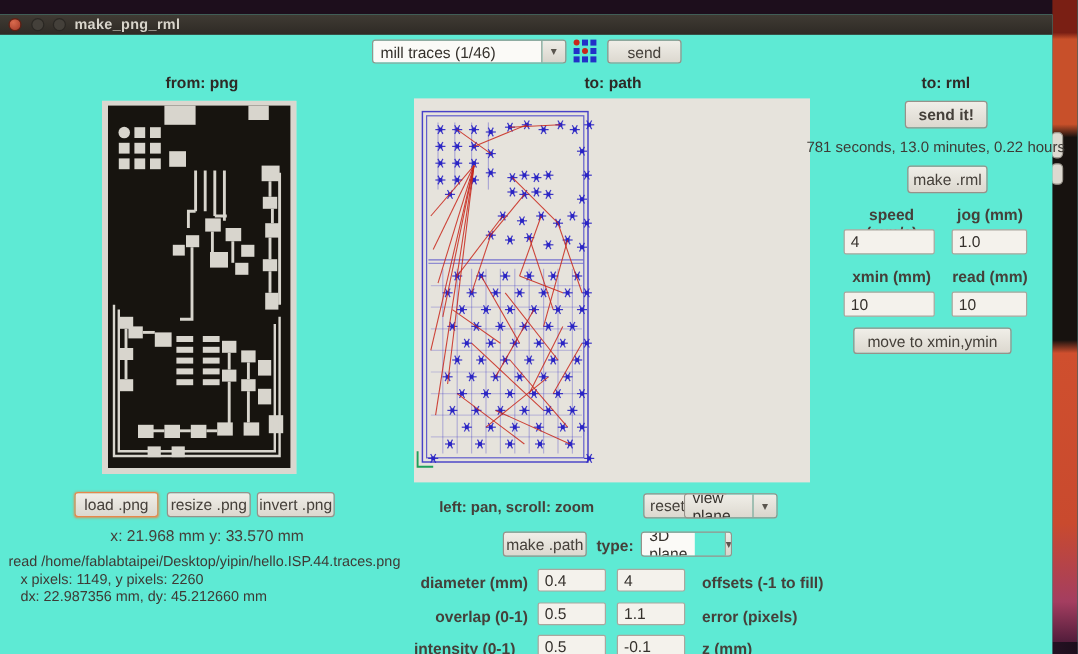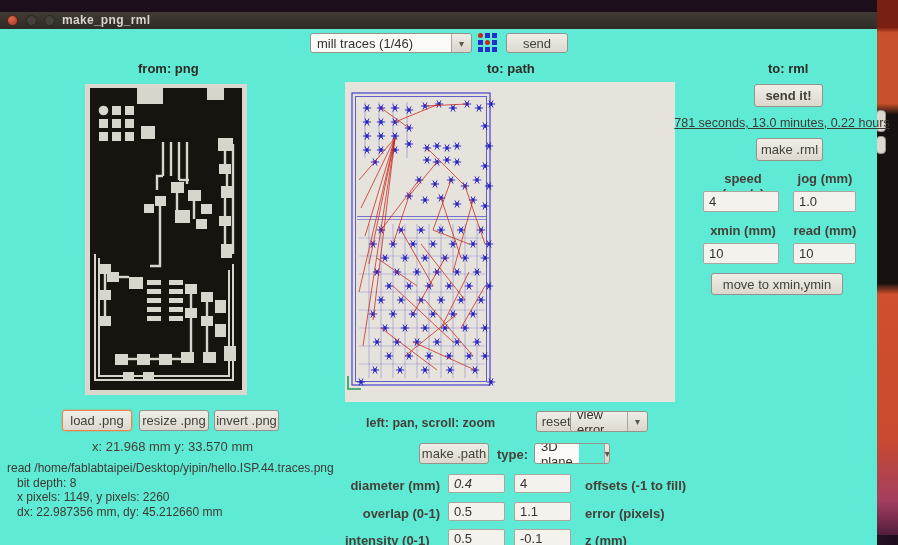--- a/index.html
+++ b/index.html
@@ -44,21 +44,21 @@
   .log { position:absolute; left:7px; top:449px; font-size:12px; color:#3e3a35; line-height:14.6px; }
   .log .indent { padding-left:10px; }
 
   .fab-icon { position:absolute; left:478px; top:21px; width:20px; height:20px;
     display:grid; grid-template-columns:repeat(3,1fr); grid-template-rows:repeat(3,1fr); gap:1px; cursor:pointer; }
   .fab-icon span { width:5px; height:5px; }
   .fab-icon .b { background:#2230c8; }
   .fab-icon .r { background:#c8271b; border-radius:50%; }
 
   .postext { position:absolute; font-size:13px; color:#45403a; text-align:center; }
-  .timetext { position:absolute; left:672px; top:104px; width:220px; text-align:center; font-size:12.5px; color:#3e3a35;text-decoration:underline; }
+  .timetext { position:absolute; left:672px; top:104px; width:220px; font-size:12.5px; color:#3e3a35; }
 </style>
 </head>
 <body>
 
 <div class="desktop-right">
   <div class="bg-fragment" style="left:-1px; top:110px; height:22px;"></div>
   <div class="bg-fragment" style="left:-1px; top:136px; height:18px;"></div>
 </div>
 <div class="desktop-bottom">
   <div class="dock-square"></div>
@@ -1048,40 +1048,39 @@
         <path d="M3,288 v13 h13" fill="none" stroke="#1fa05a" stroke-width="1.6"></path>
       </svg>
   </div>
 
   <div class="btn focused" style="left:62px; top:398px; width:70px; height:21px;">load .png</div>
   <div class="btn" style="left:139px; top:398px; width:70px; height:21px;">resize .png</div>
   <div class="btn" style="left:214px; top:398px; width:65px; height:21px;">invert .png</div>
   <div class="postext" style="left:75px; top:427px; width:195px;">x: 21.968 mm  y: 33.570 mm</div>
   <div class="log">
     <div>read /home/fablabtaipei/Desktop/yipin/hello.ISP.44.traces.png</div>
-    <div class="indent">bit depth: 8</div>
     <div class="indent">x pixels: 1149, y pixels: 2260</div>
     <div class="indent">dx: 22.987356 mm, dy: 45.212660 mm</div>
   </div>
 
   <div class="lbl" style="left:366px; top:404px; font-size:12.5px;">left: pan, scroll: zoom</div>
   <div class="btn" style="left:492px; top:399px; width:70px; height:21px;margin-left:44px;">reset view</div>
   <div class="combo flat" style="left:570px; top:399px; width:78px; height:21px;">
-    <span class="val">view error</span>
+    <span class="val">view plane</span>
     <span class="arrow">▾</span>
   </div>
   <div class="btn" style="left:419px; top:431px; width:70px; height:21px;">make .path</div>
   <div class="lbl" style="left:497px; top:435px;">type:</div>
   <div class="combo" style="left:534px; top:431px; width:76px; height:21px;gap:25px;">
     <span class="val">3D plane</span>
     <span class="arrow">▾</span>
   </div>
 
   <div class="lbl" style="left:345px; top:466px; width:95px; text-align:right;">diameter (mm)</div>
-  <input class="field" style="left: 448px; top: 462px; width: 57px; height: 19px; font-style: italic;" value="0.4">
+  <input class="field" style="left: 448px; top: 462px; width: 57px; height: 19px;" value="0.4">
   <input class="field" style="left: 514px; top: 462px; width: 57px; height: 19px;" value="4">
   <div class="lbl" style="left:585px; top:466px;">offsets (-1 to fill)</div>
 
   <div class="lbl" style="left:345px; top:494px; width:95px; text-align:right;">overlap (0-1)</div>
   <input class="field" style="left: 448px; top: 490px; width: 57px; height: 19px;" value="0.5">
   <input class="field" style="left: 514px; top: 490px; width: 57px; height: 19px;" value="1.1">
   <div class="lbl" style="left:585px; top:494px;">error (pixels)</div>
 
   <div class="lbl" style="left:345px; top:521px; width:95px; text-align:left;">intensity (0-1)</div>
   <input class="field" style="left: 448px; top: 517px; width: 57px; height: 19px;" value="0.5">

